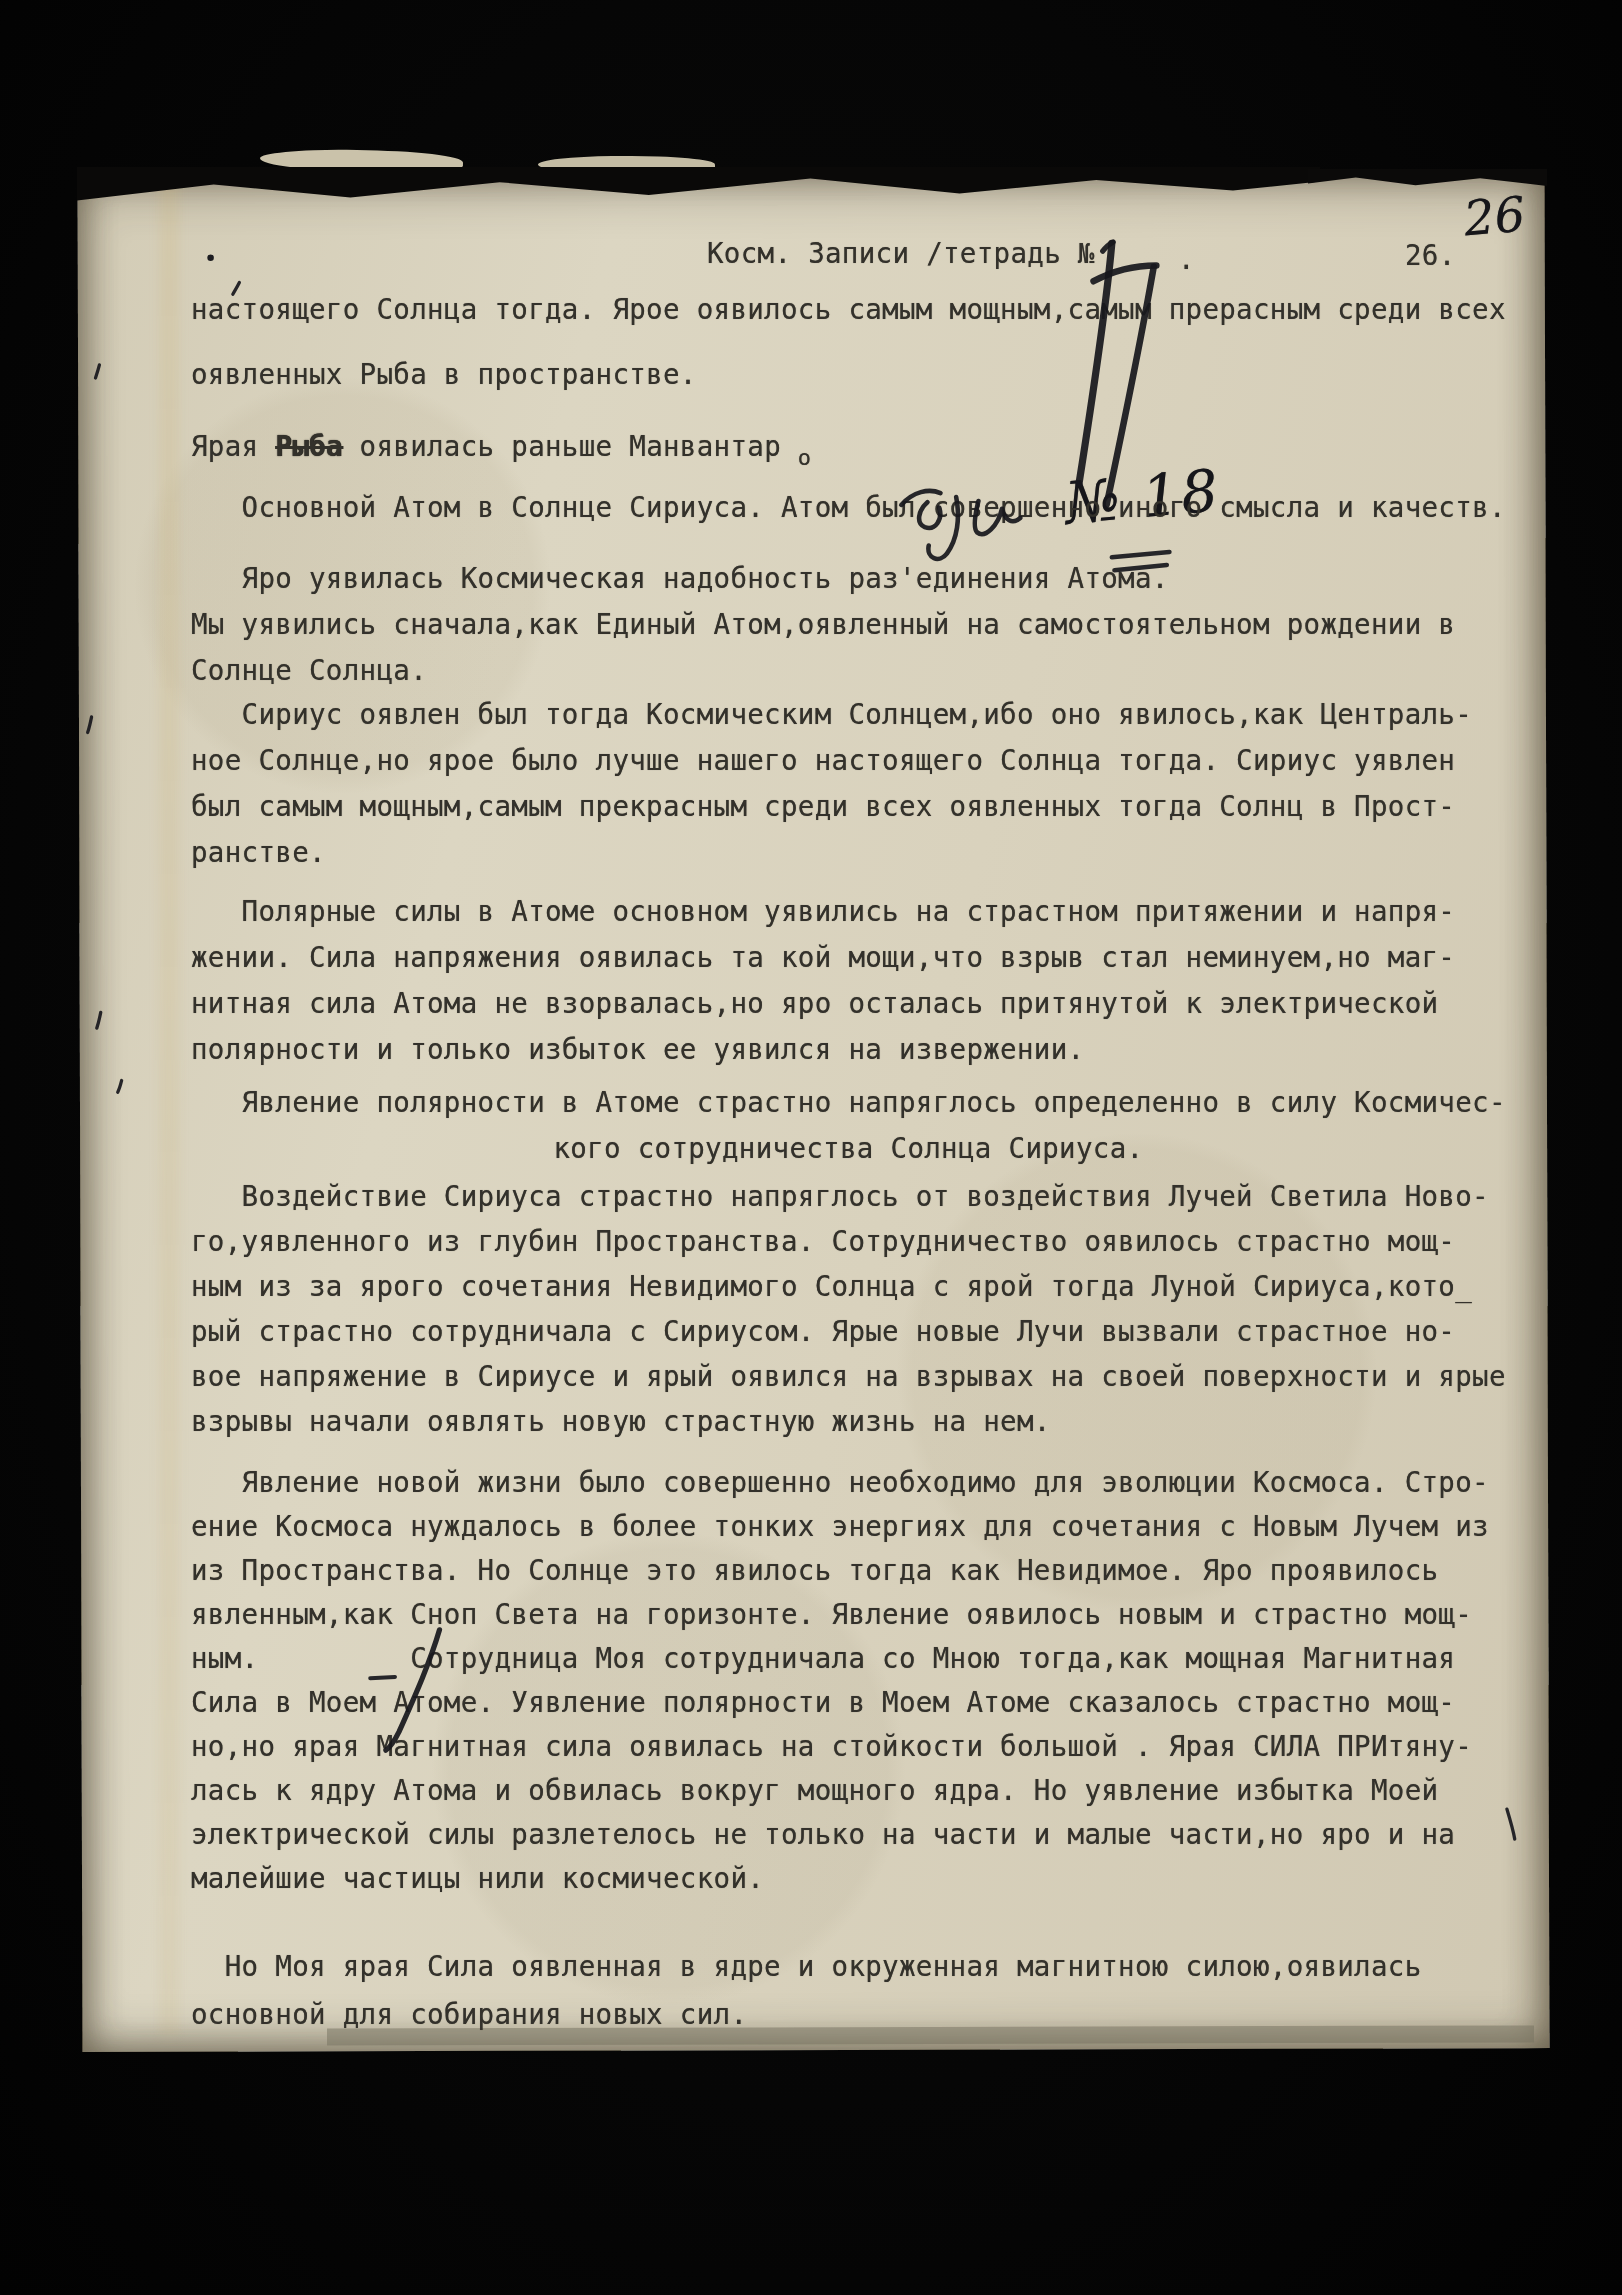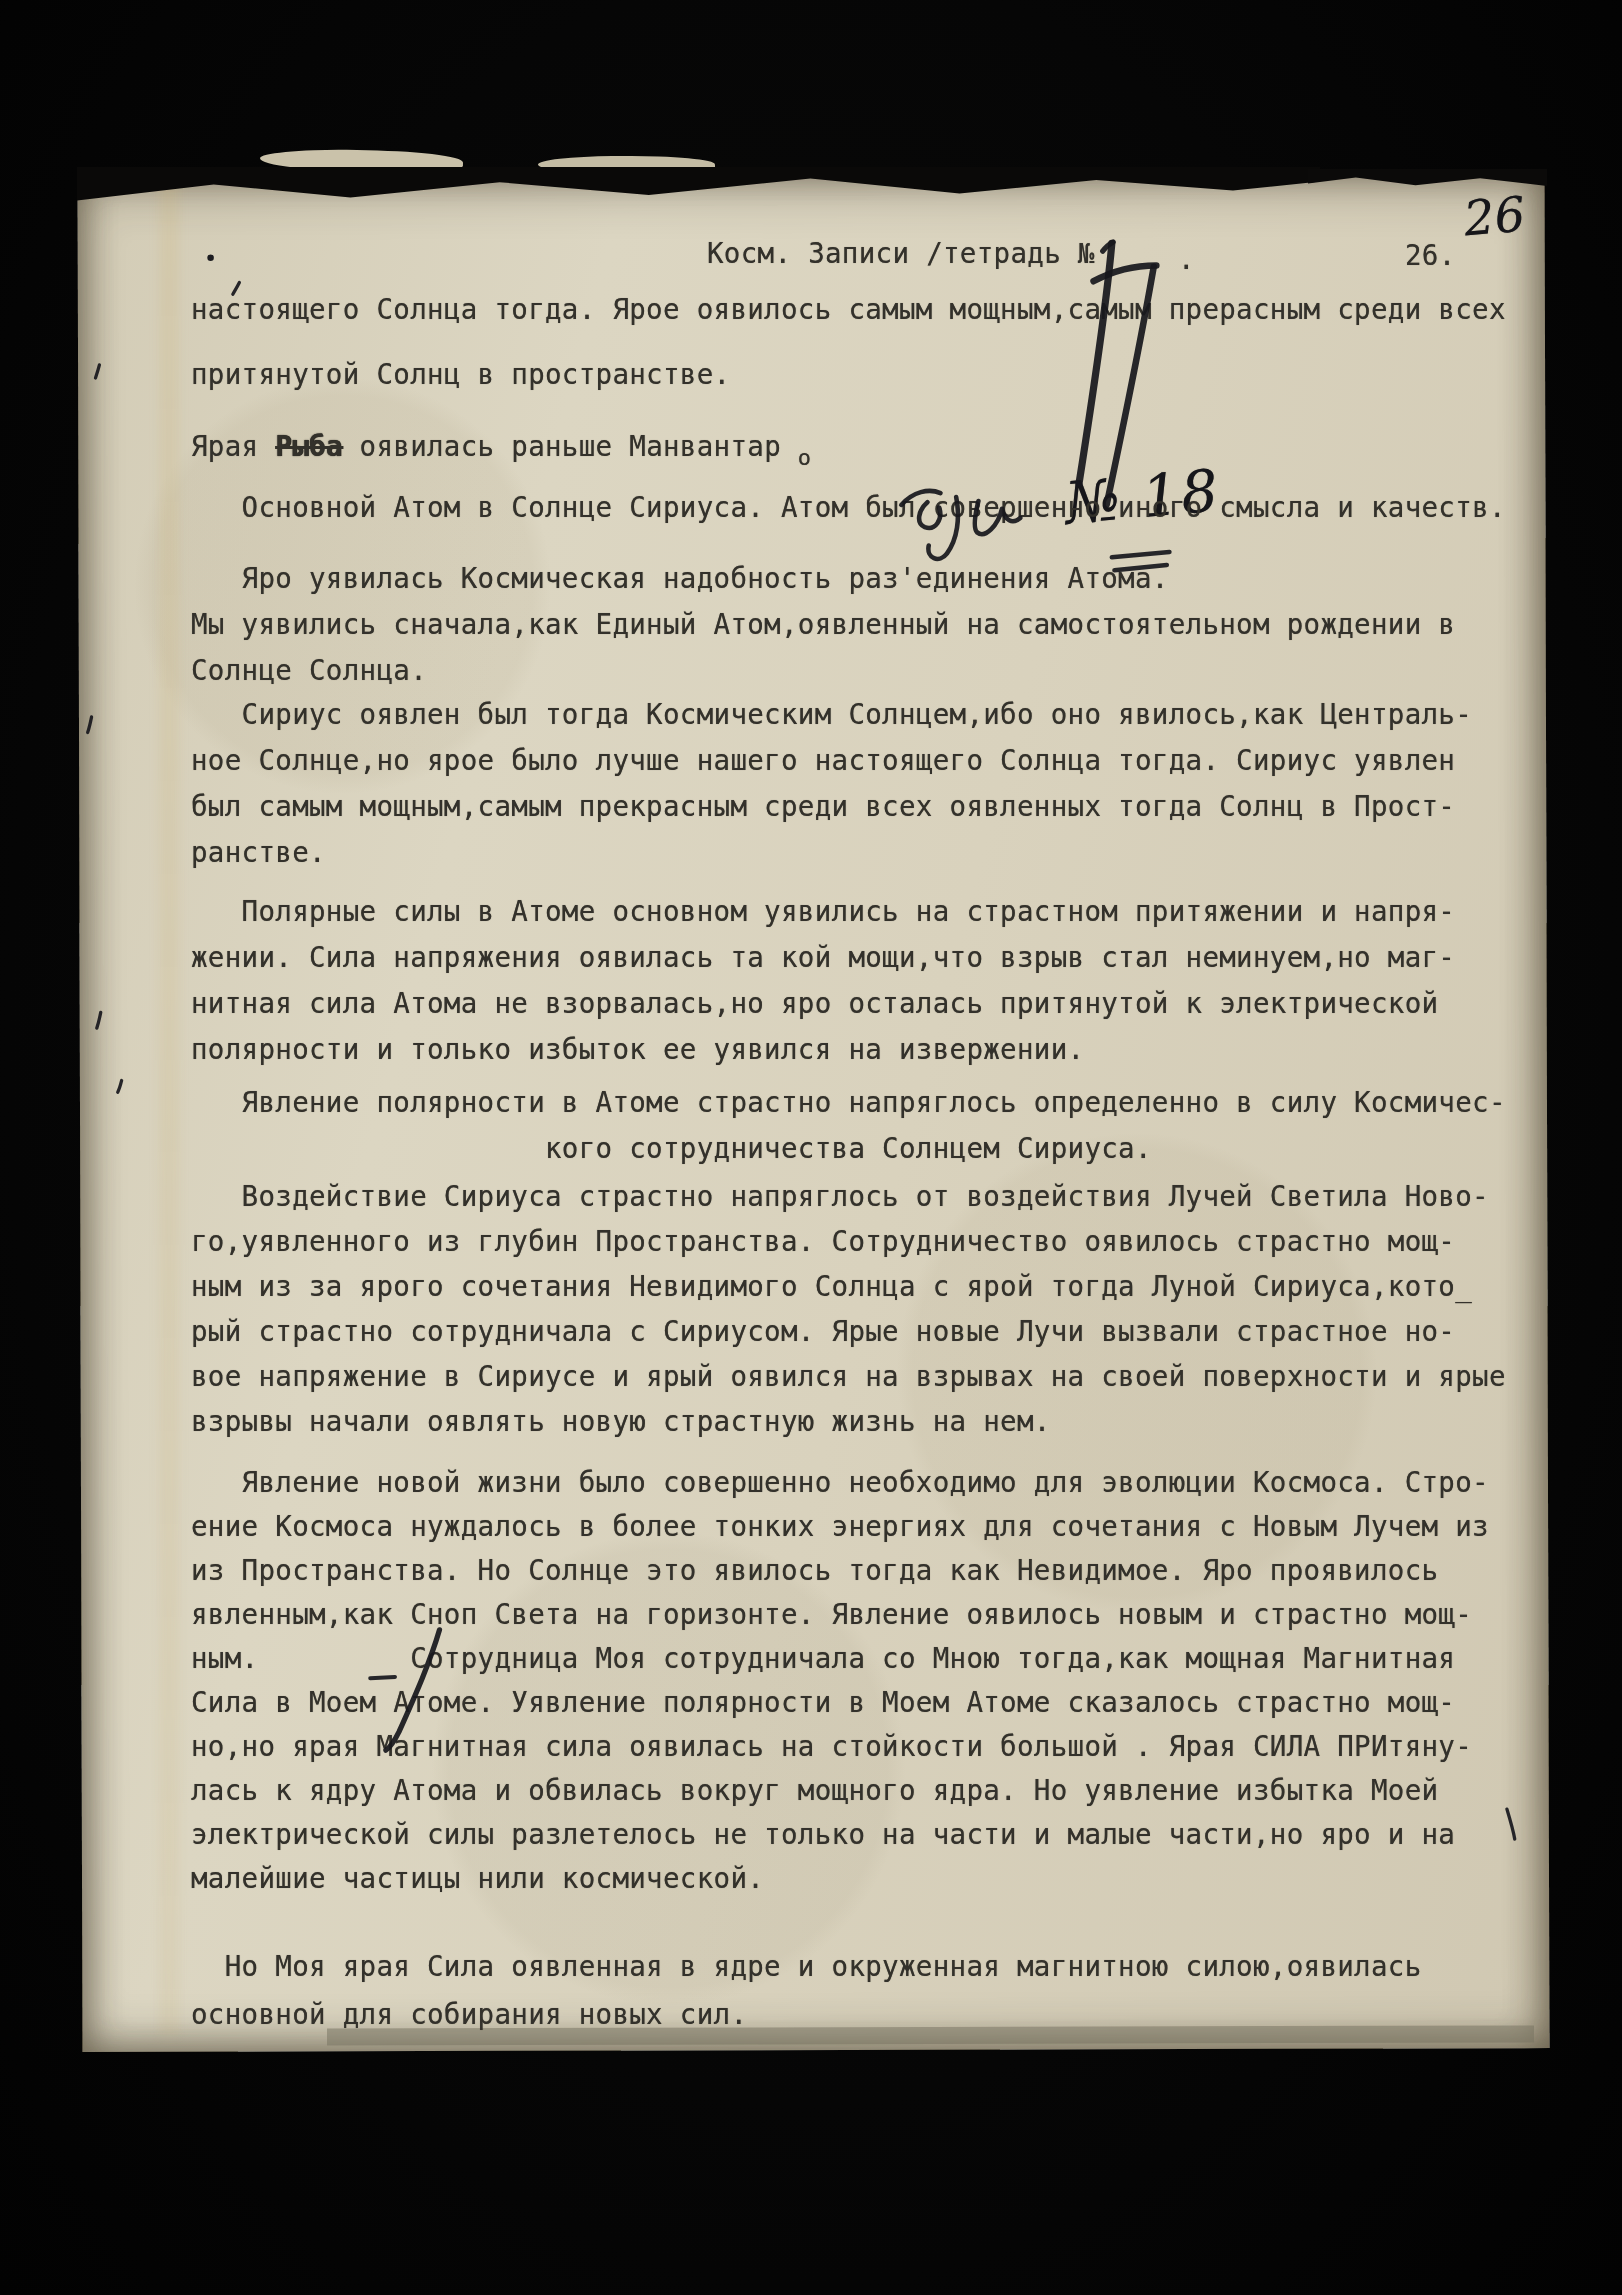--- a/index.html
+++ b/index.html
@@ -57,26 +57,26 @@
   <div class="bottom-sliver"></div>
 
   <div class="typed" style="left:707px;top:237px;">Косм. Записи /тетрадь №</div>
   <div class="typed" style="left:1178px;top:243px;">.</div>
   <div class="typed" style="left:1405px;top:239px;">26.</div>
 
   <span class="hw hw-26" style="left:1464px;top:188px;">26</span>
   <span class="hw hw-18" style="left:1065px;top:463px;">№ 18</span>
 
   <div style="position:absolute;left:0;top:0;width:1622px;height:2295px;">
-      <div class="para typed" style="top: 277px; line-height: 65px;"><div class="tline">настоящего Солнца тогда. Ярое оявилось самым мощным,самым прерасным среди всех</div><div class="tline">притянутой Солнц в пространстве.</div></div>
+      <div class="para typed" style="top: 277px; line-height: 65px;"><div class="tline">настоящего Солнца тогда. Ярое оявилось самым мощным,самым прерасным среди всех</div><div class="tline">оявленных Рыба в пространстве.</div></div>
       <div class="para typed" style="top: 417px; line-height: 58px;"><div class="tline"><span>Ярая </span><span class="strike">Рыба</span><span> оявилась раньше Манвантар </span><span class="subchar">о</span></div><div class="tline">   Основной Атом в Солнце Сириуса. Атом был совершенно иного смысла и качеств.</div></div>
       <div class="para typed" style="top: 555px; line-height: 46px;"><div class="tline">   Яро уявилась Космическая надобность раз'единения Атома.</div><div class="tline">Мы уявились сначала,как Единый Атом,оявленный на самостоятельном рождении в</div><div class="tline">Солнце Солнца.</div></div>
       <div class="para typed" style="top: 691px; line-height: 46px;"><div class="tline">   Сириус оявлен был тогда Космическим Солнцем,ибо оно явилось,как Централь-</div><div class="tline">ное Солнце,но ярое было лучше нашего настоящего Солнца тогда. Сириус уявлен</div><div class="tline">был самым мощным,самым прекрасным среди всех оявленных тогда Солнц в Прост-</div><div class="tline">ранстве.</div></div>
       <div class="para typed" style="top: 888px; line-height: 46px;"><div class="tline">   Полярные силы в Атоме основном уявились на страстном притяжении и напря-</div><div class="tline">жении. Сила напряжения оявилась та кой мощи,что взрыв стал неминуем,но маг-</div><div class="tline">нитная сила Атома не взорвалась,но яро осталась притянутой к электрической</div><div class="tline">полярности и только избыток ее уявился на извержении.</div></div>
-      <div class="para typed" style="top: 1079px; line-height: 46px; text-align: center;"><div class="tline">   Явление полярности в Атоме страстно напряглось определенно в силу Космичес-</div><div class="tline">кого сотрудничества Солнцем Сириуса.</div></div>
+      <div class="para typed" style="top: 1079px; line-height: 46px; text-align: center;"><div class="tline">   Явление полярности в Атоме страстно напряглось определенно в силу Космичес-</div><div class="tline">кого сотрудничества Солнца Сириуса.</div></div>
       <div class="para typed" style="top: 1174px; line-height: 45px;"><div class="tline">   Воздействие Сириуса страстно напряглось от воздействия Лучей Светила Ново-</div><div class="tline">го,уявленного из глубин Пространства. Сотрудничество оявилось страстно мощ-</div><div class="tline">ным из за ярого сочетания Невидимого Солнца с ярой тогда Луной Сириуса,кото_</div><div class="tline">рый страстно сотрудничала с Сириусом. Ярые новые Лучи вызвали страстное но-</div><div class="tline">вое напряжение в Сириусе и ярый оявился на взрывах на своей поверхности и ярые</div><div class="tline">взрывы начали оявлять новую страстную жизнь на нем.</div></div>
       <div class="para typed" style="top: 1460px; line-height: 44px;"><div class="tline">   Явление новой жизни было совершенно необходимо для эволюции Космоса. Стро-</div><div class="tline">ение Космоса нуждалось в более тонких энергиях для сочетания с Новым Лучем из</div><div class="tline">из Пространства. Но Солнце это явилось тогда как Невидимое. Яро проявилось</div><div class="tline">явленным,как Сноп Света на горизонте. Явление оявилось новым и страстно мощ-</div><div class="tline">ным.         Сотрудница Моя сотрудничала со Мною тогда,как мощная Магнитная</div><div class="tline">Сила в Моем Атоме. Уявление полярности в Моем Атоме сказалось страстно мощ-</div><div class="tline">но,но ярая Магнитная сила оявилась на стойкости большой . Ярая СИЛА ПРИтяну-</div><div class="tline">лась к ядру Атома и обвилась вокруг мощного ядра. Но уявление избытка Моей</div><div class="tline">электрической силы разлетелось не только на части и малые части,но яро и на</div><div class="tline">малейшие частицы нили космической.</div></div>
       <div class="para typed" style="top: 1902px; line-height: 48px; margin-top: 40px;"><div class="tline">  Но Моя ярая Сила оявленная в ядре и окруженная магнитною силою,оявилась</div><div class="tline">основной для собирания новых сил.</div></div>
     </div>
 
   <svg class="overlay" width="1622" height="2295" viewBox="0 0 2480 3509">
 
     <g>
       <path class="ink" stroke-width="11" d="M1700,372 C1694,440 1678,560 1650,738"></path>
       <path class="ink" stroke-width="10" d="M1672,430 C1702,414 1736,406 1768,406"></path>

